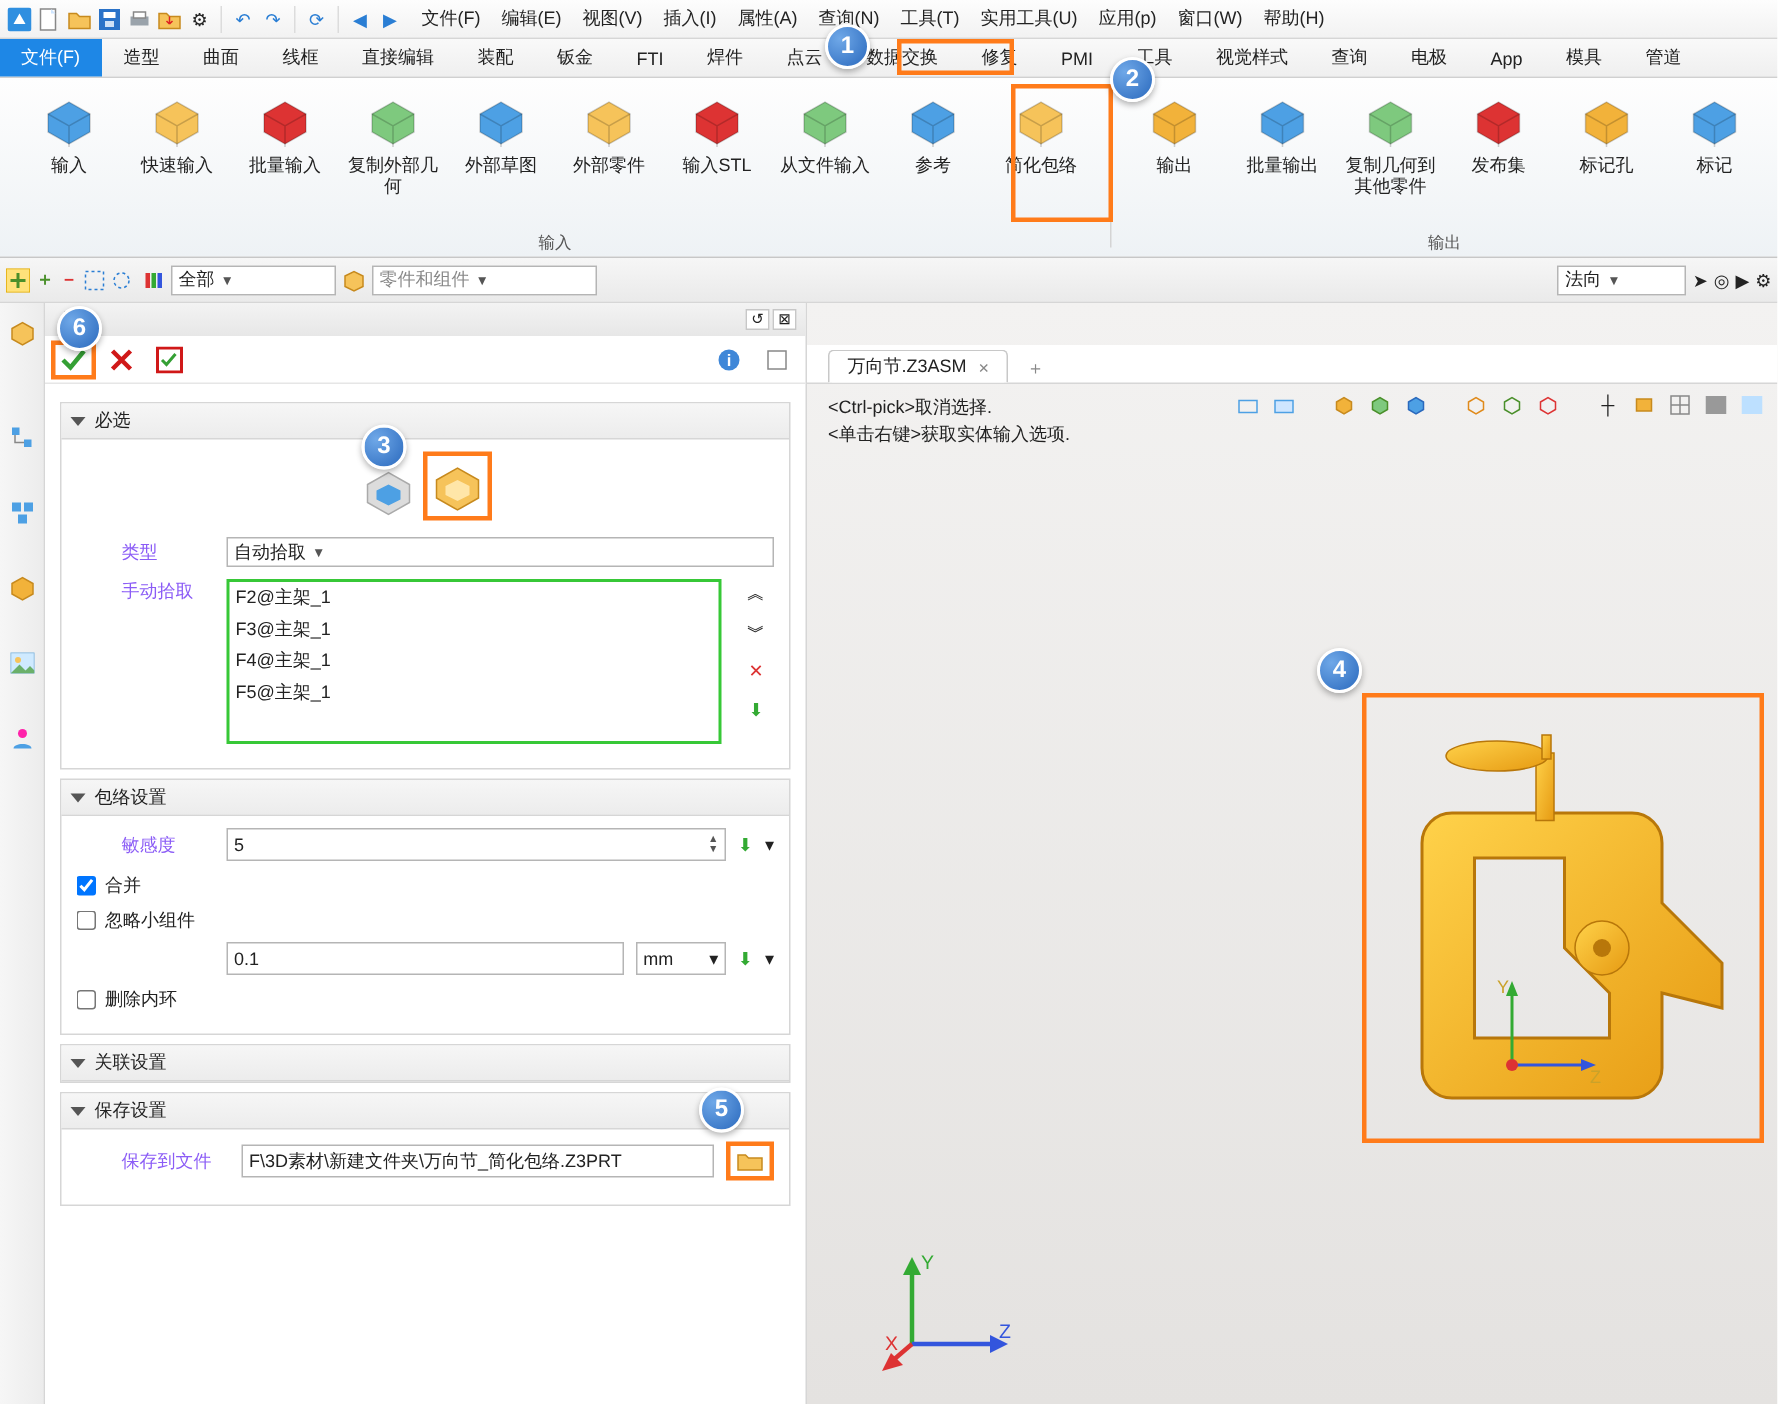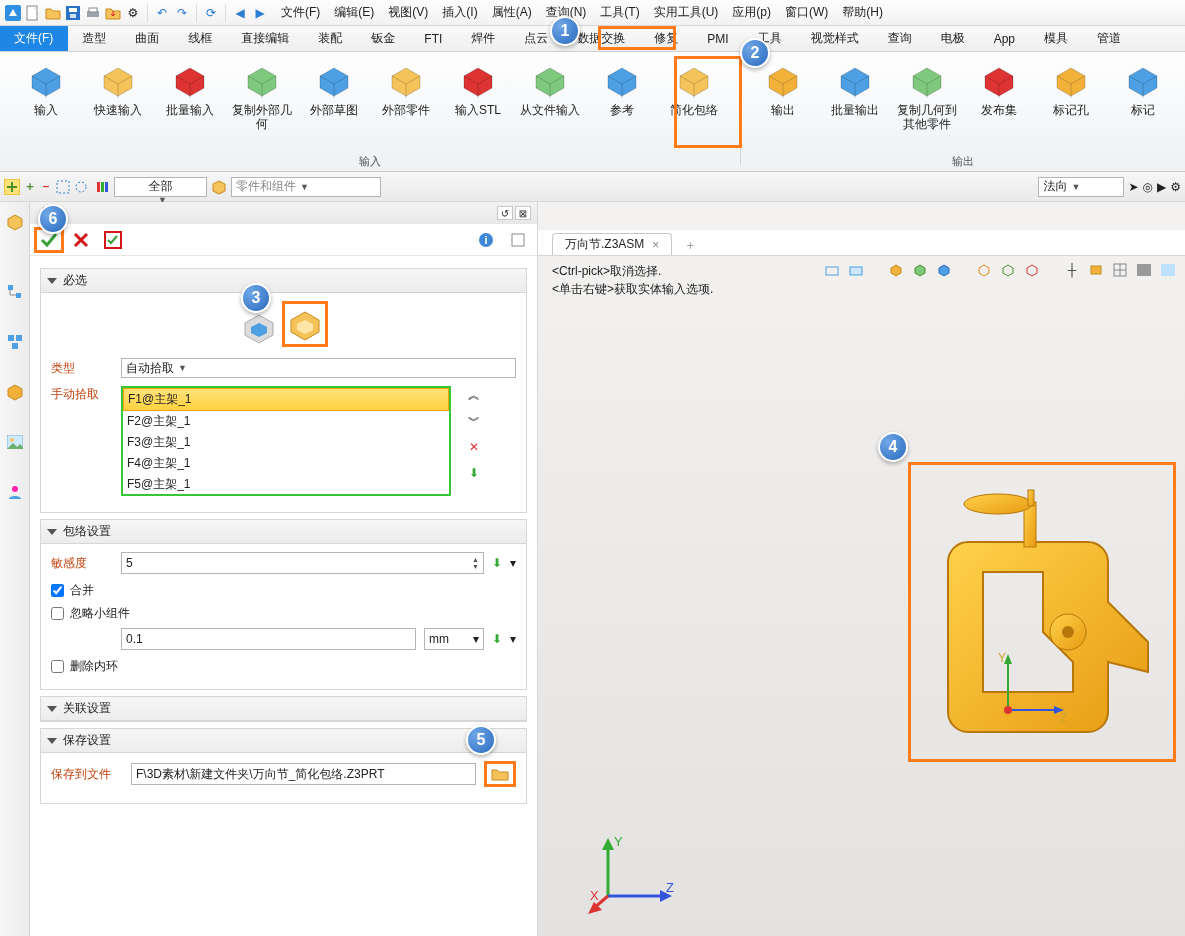--- a/index.html
+++ b/index.html
@@ -31,21 +31,21 @@
 .panel-head .sp { margin-left: auto; display: flex; gap: 2px; }
 .panel-head .sp span { width: 16px; height: 14px; border: 1px solid #c7c7c7; background: #fff; display:inline-flex; align-items:center; justify-content:center; font-size:10px; cursor:pointer;}
 .action-row { height: 32px; padding: 2px 4px; display: flex; align-items: center; gap: 2px; border-bottom: 1px solid #e6e6e6; }
 .action-row .btn { width: 30px; height: 26px; display: flex; align-items: center; justify-content: center; cursor: pointer; }
 .panel-body { flex:1; overflow:auto; padding: 6px 10px 10px 10px; }
 .section { border: 1px solid #d6d6d6; margin-top: 6px; }
 .section-head { height: 24px; background: linear-gradient(#f6f6f6,#ececec); display: flex; align-items: center; padding: 0 6px; cursor: pointer; border-bottom:1px solid #d6d6d6; }
 .section-head .tri { display:inline-block; width:0; height:0; border-left:5px solid transparent; border-right:5px solid transparent; border-top:6px solid #555; margin-right:6px; }
 .section-body { padding: 8px 10px; }
 .row { display: flex; align-items: center; gap: 8px; margin-bottom: 8px; }
-.row label { width: 62px; color: #c2410c; }
+.row label { width: 62px; color: #8b5cf6; margin-left: 30px; }
 .picklist { border: 2px solid #37c837; width: 330px; height: 110px; overflow-y: scroll; background: #fff; }
 .picklist .pl-item { padding: 2px 4px; cursor: pointer; }
 .picklist .pl-item.selected { background: linear-gradient(#ffe27a,#ffd23f); border: 1px solid #f2a100; }
 .side-btns { display:flex; flex-direction:column; gap:8px; margin-left:6px; }
 .side-btns span { width:18px; height:18px; display:flex; align-items:center; justify-content:center; font-size:12px; cursor:pointer; }
 .numfield { flex:1; height: 22px; border: 1px solid #b5b5b5; background:#fff; display:flex; align-items:center; padding:0 4px; }
 .numfield .spin { margin-left:auto; display:flex; flex-direction:column; font-size:7px; line-height:7px; color:#555;}
 .unitfield { width:60px; height:22px; border:1px solid #b5b5b5; background:#fff; display:flex; align-items:center; padding: 0 4px; }
 .chk { display:flex; align-items:center; gap:6px; margin-bottom:6px; }
 .chk input { width:13px; height:13px; }
@@ -334,21 +334,21 @@
       </svg>
     </span>
   <span class="sep"></span>
   <span class="ticon">
       <svg width="14" height="14">
         <rect x="1" y="2" width="3" height="10" fill="#d33"></rect>
         <rect x="5" y="2" width="3" height="10" fill="#3a3"></rect>
         <rect x="9" y="2" width="3" height="10" fill="#35d"></rect>
       </svg>
     </span>
-  <div class="combo" style="width:93px;flex-direction:column;">
+  <div class="combo" style="width:110px;">
       <span>全部</span>
       <span class="arrow">▼</span>
     </div>
   <span class="ticon">
       <svg width="16" height="16">
         <path d="M2 5l6-3 6 3v7l-6 3-6-3z" fill="#f6c35a" stroke="#c78a1e"></path>
       </svg>
     </span>
   <div class="combo" style="width:150px;color:#888;text-align:right;">
       <span>零件和组件</span>
@@ -469,21 +469,20 @@
           <div class="row">
             <label>类型</label>
             <div class="combo" style="flex:1;">
                 <span>自动拾取</span>
                 <span class="arrow">▼</span>
               </div>
           </div>
           <div class="row" style="align-items:flex-start;">
             <label>手动拾取</label>
             <div class="picklist" id="picklist">
-                <div class="pl-item selected">F1@主架_1</div>
                 <div class="pl-item">F2@主架_1</div>
                 <div class="pl-item">F3@主架_1</div>
                 <div class="pl-item">F4@主架_1</div>
                 <div class="pl-item">F5@主架_1</div>
               </div>
             <div class="side-btns">
               <span>︽</span>
               <span>︾</span>
               <span style="color:#d33;">✕</span>
               <span style="color:#3a3;">⬇</span>

